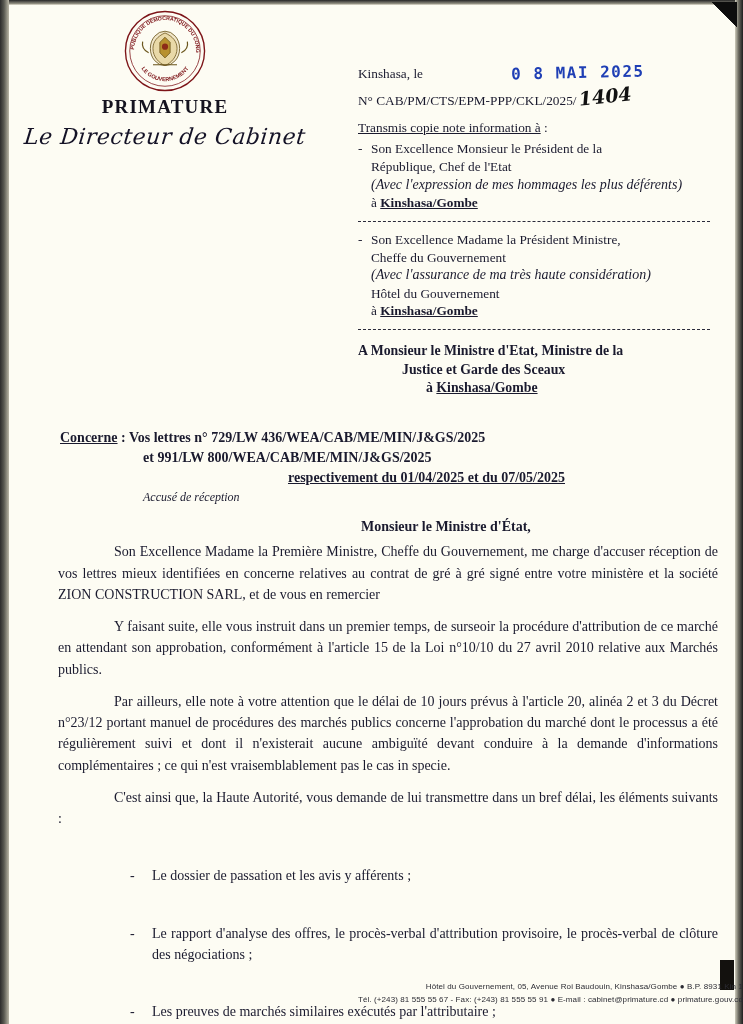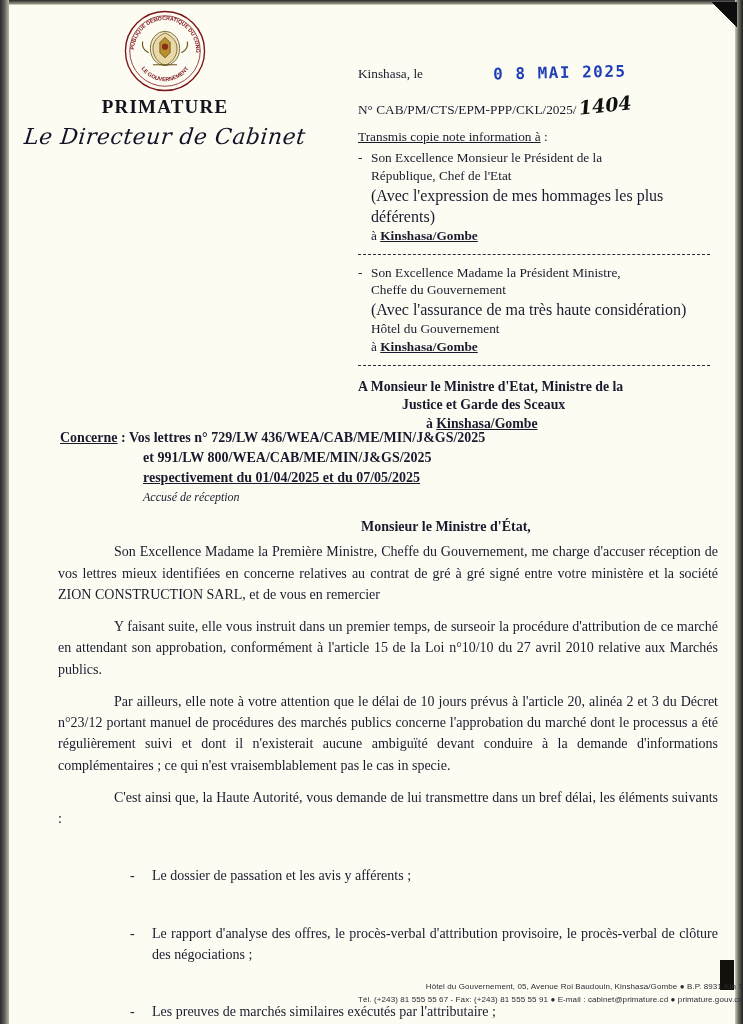--- a/index.html
+++ b/index.html
@@ -86,34 +86,34 @@
     position: absolute;
     left: 358px;
     top: 62px;
     width: 352px;
     font-size: 13.3px;
     line-height: 1.33;
   }
   .kinshasa-line {
     display: flex;
     align-items: baseline;
-    gap: 4px;
+    gap: 22px;
     white-space: nowrap;
   }
   .datestamp {
     font-family: "DejaVu Sans Mono", monospace;
     font-weight: bold;
     font-size: 16px;
     color: #1f3fb5;
     letter-spacing: 1.5px;
     margin-left: 66px;
     transform: rotate(-1.2deg);
   }
   .refline {
-    margin-top: 12px;
+    margin-top: 3px;
     display: flex;
     align-items: baseline;
     white-space: nowrap;
   }
   .refnum-hand {
     font-family: "DejaVu Serif", serif;
     font-style: italic;
     font-weight: bold;
     font-size: 19px;
     color: #111;
@@ -127,21 +127,22 @@
 
   .addr-block { margin-top: 4px; }
   .addr-row {
     display: flex;
     gap: 5px;
   }
   .dash { width: 8px; flex: 0 0 8px; }
   .addr-text { flex: 1 1 auto; }
   .indent { padding-left: 13px; }
   .italic-small {
-    font-size: 16px;
+    font-style: italic;
+    font-size: 14px;
   }
   .u { text-decoration: underline; }
   .bold { font-weight: bold; }
   .divider {
     border-top: 1.6px dashed #2a2a3a;
     margin: 9px 0 9px 0;
     width: 100%;
   }
   .minister-block {
     margin-top: 12px;
@@ -156,21 +157,21 @@
   .concerne {
     position: absolute;
     left: 60px;
     top: 428px;
     width: 650px;
     font-weight: bold;
     font-size: 14px;
     line-height: 1.42;
   }
   .concerne .l2 { padding-left: 83px; }
-  .concerne .l3 { padding-left: 83px; text-decoration: underline; }
+  .concerne .l3 { padding-left: 83px; text-decoration: underline; text-align: center; }
   .accuse {
     font-weight: normal;
     font-style: italic;
     font-size: 12px;
     padding-left: 83px;
     margin-top: 1px;
   }
 
   
   .body-wrap {

